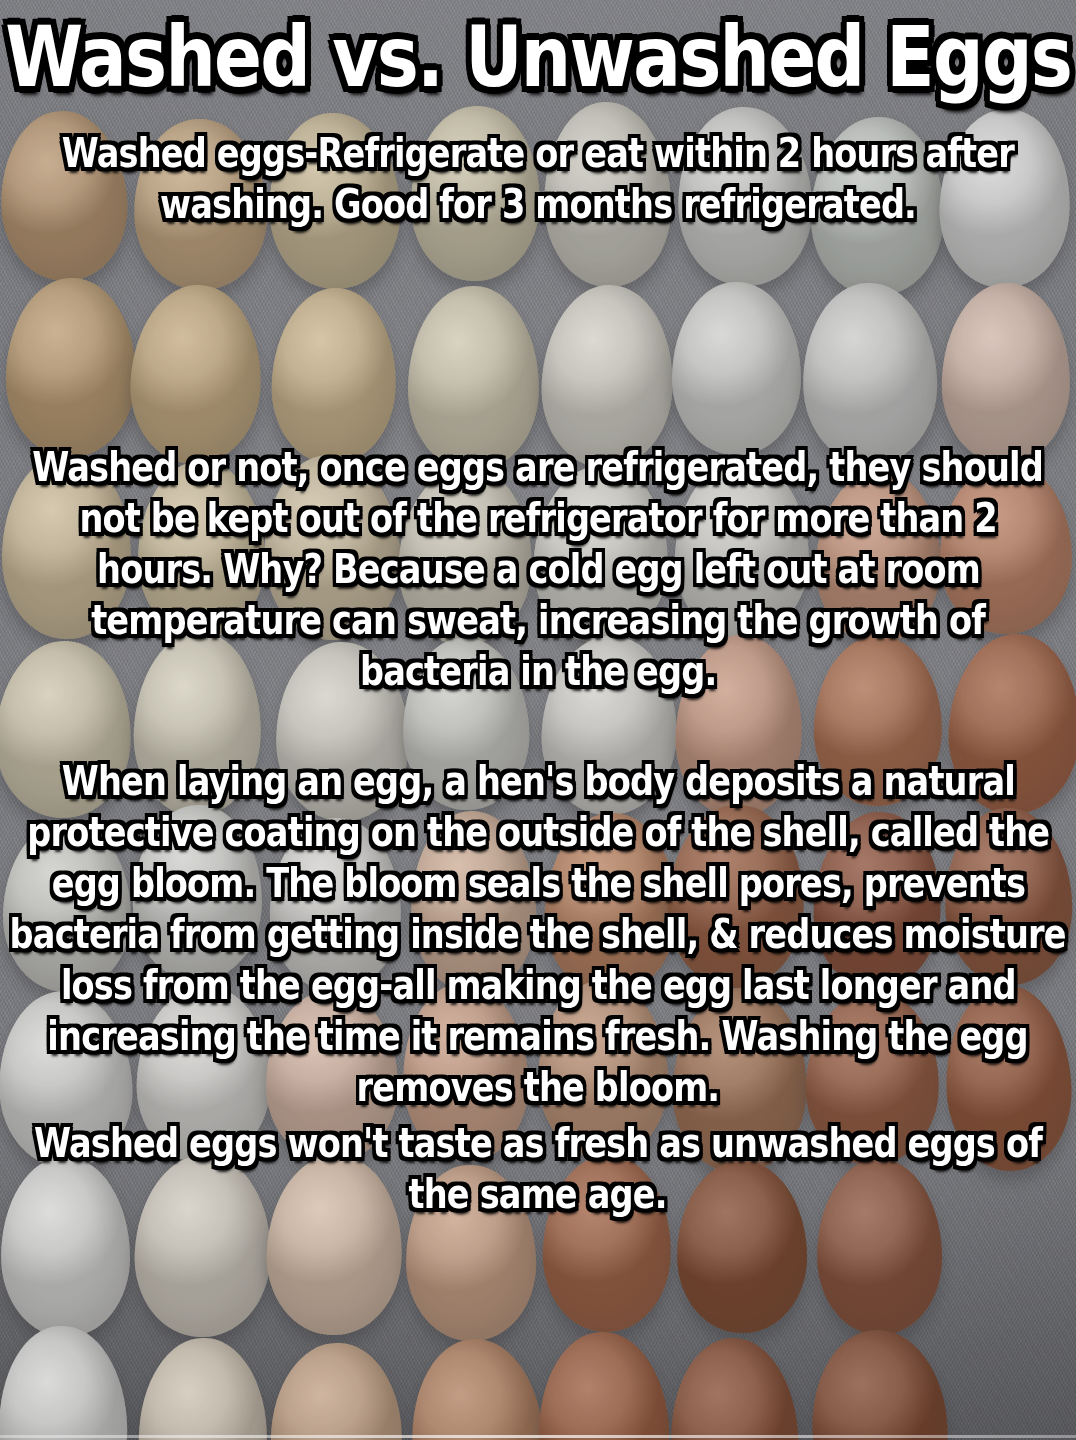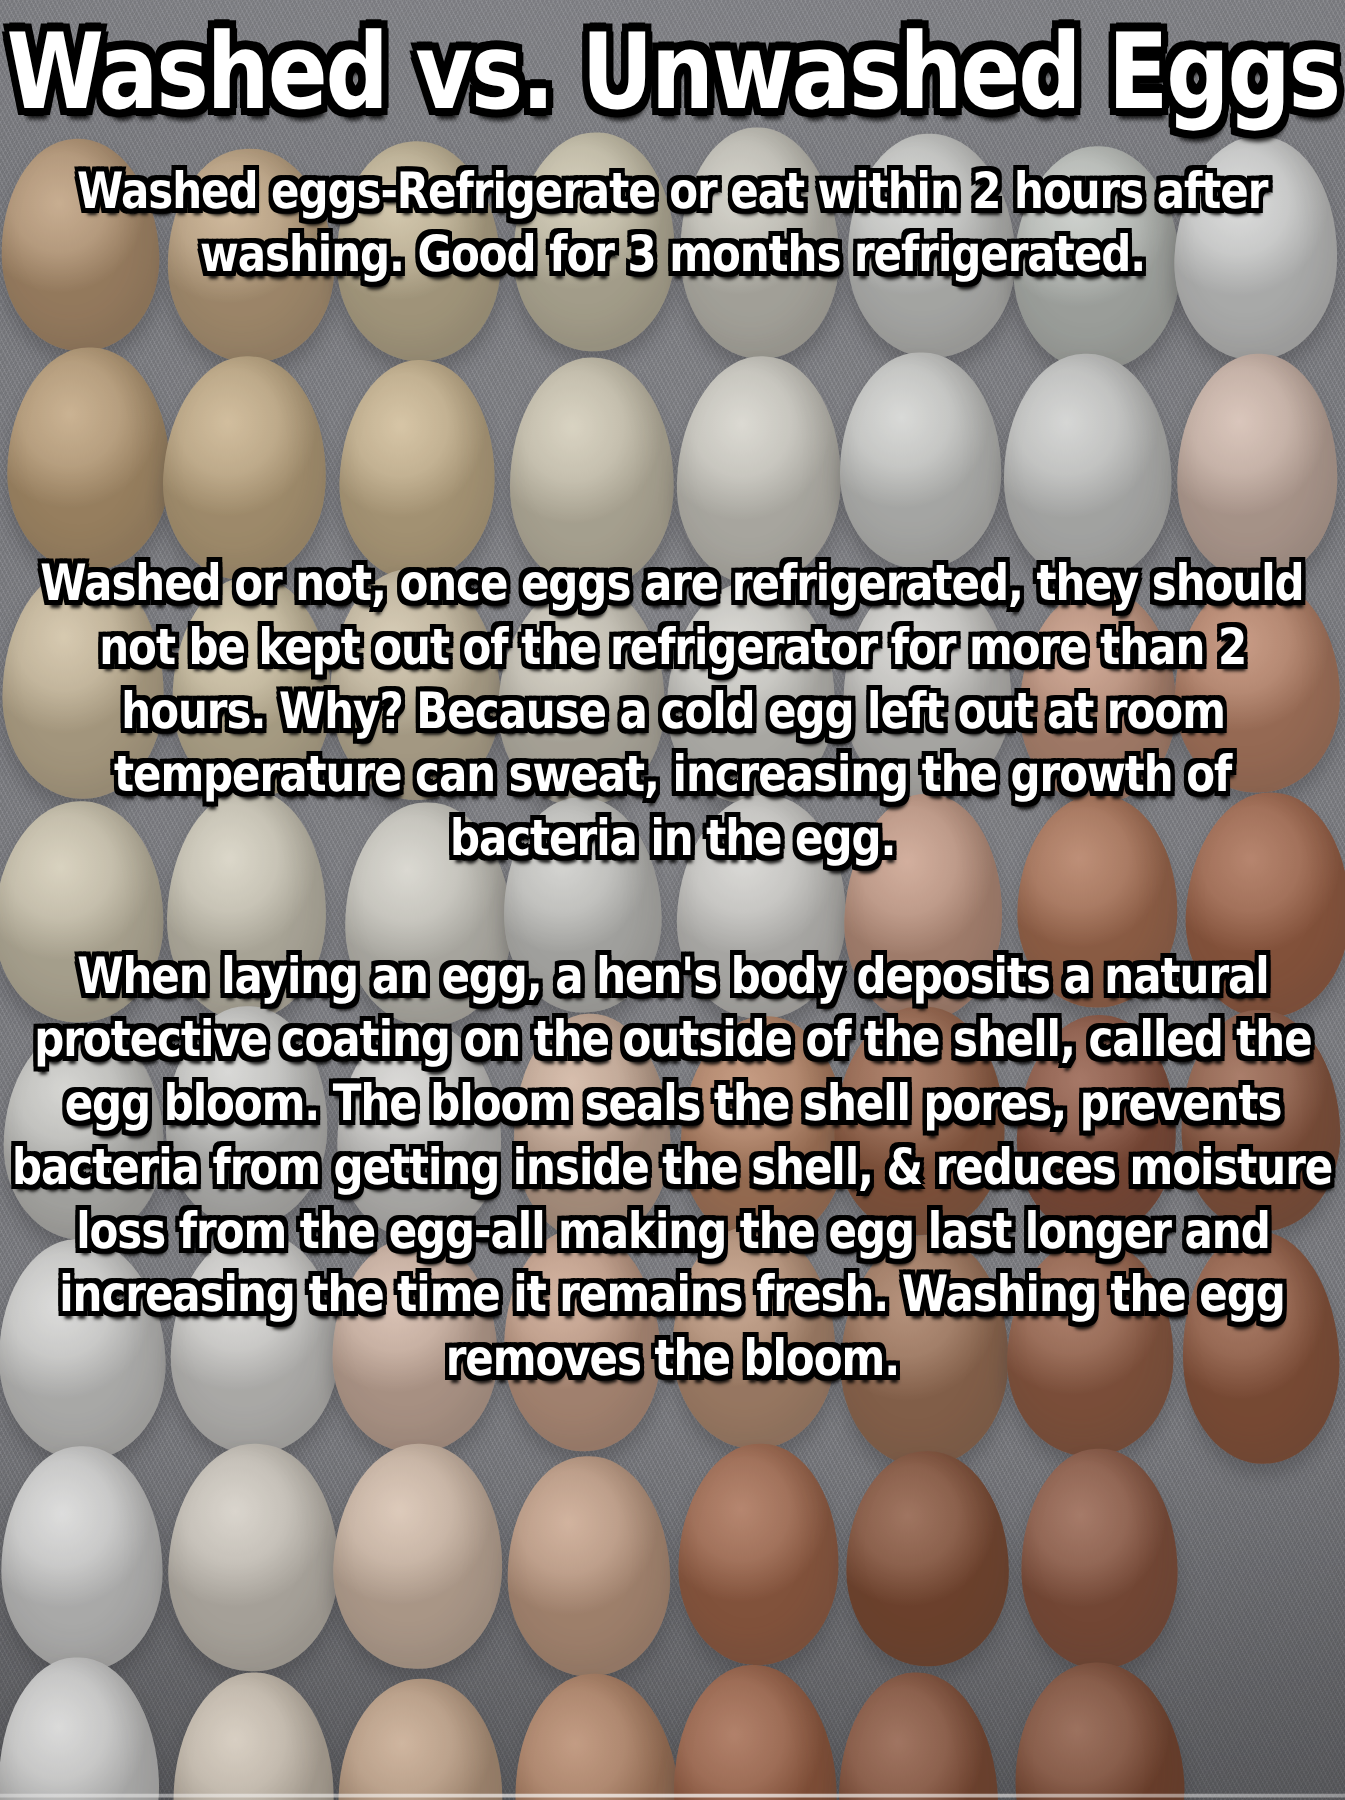--- a/index.html
+++ b/index.html
@@ -134,14 +134,18 @@
       </div>
       <div class="para" style="top: 736px; margin-top: 20px;">
         <div class="body-line" style="transform: scaleX(0.84);">When laying an egg, a hen's body deposits a natural</div>
         <div class="body-line" style="transform: scaleX(0.84);">protective coating on the outside of the shell, called the</div>
         <div class="body-line" style="transform: scaleX(0.84);">egg bloom. The bloom seals the shell pores, prevents</div>
         <div class="body-line" style="transform: scaleX(0.84);">bacteria from getting inside the shell, &amp; reduces moisture</div>
         <div class="body-line" style="transform: scaleX(0.84);">loss from the egg-all making the egg last longer and</div>
         <div class="body-line" style="transform: scaleX(0.84);">increasing the time it remains fresh. Washing the egg</div>
         <div class="body-line" style="transform: scaleX(0.84);">removes the bloom.</div>
       </div>
+      <div class="para" style="top: 1118px;">
+        <div class="body-line" style="transform: scaleX(0.84);">Washed eggs won't taste as fresh as unwashed eggs of</div>
+        <div class="body-line" style="transform: scaleX(0.84);">the same age.</div>
+      </div>
     </div>
 </div>
 
 </body></html>

